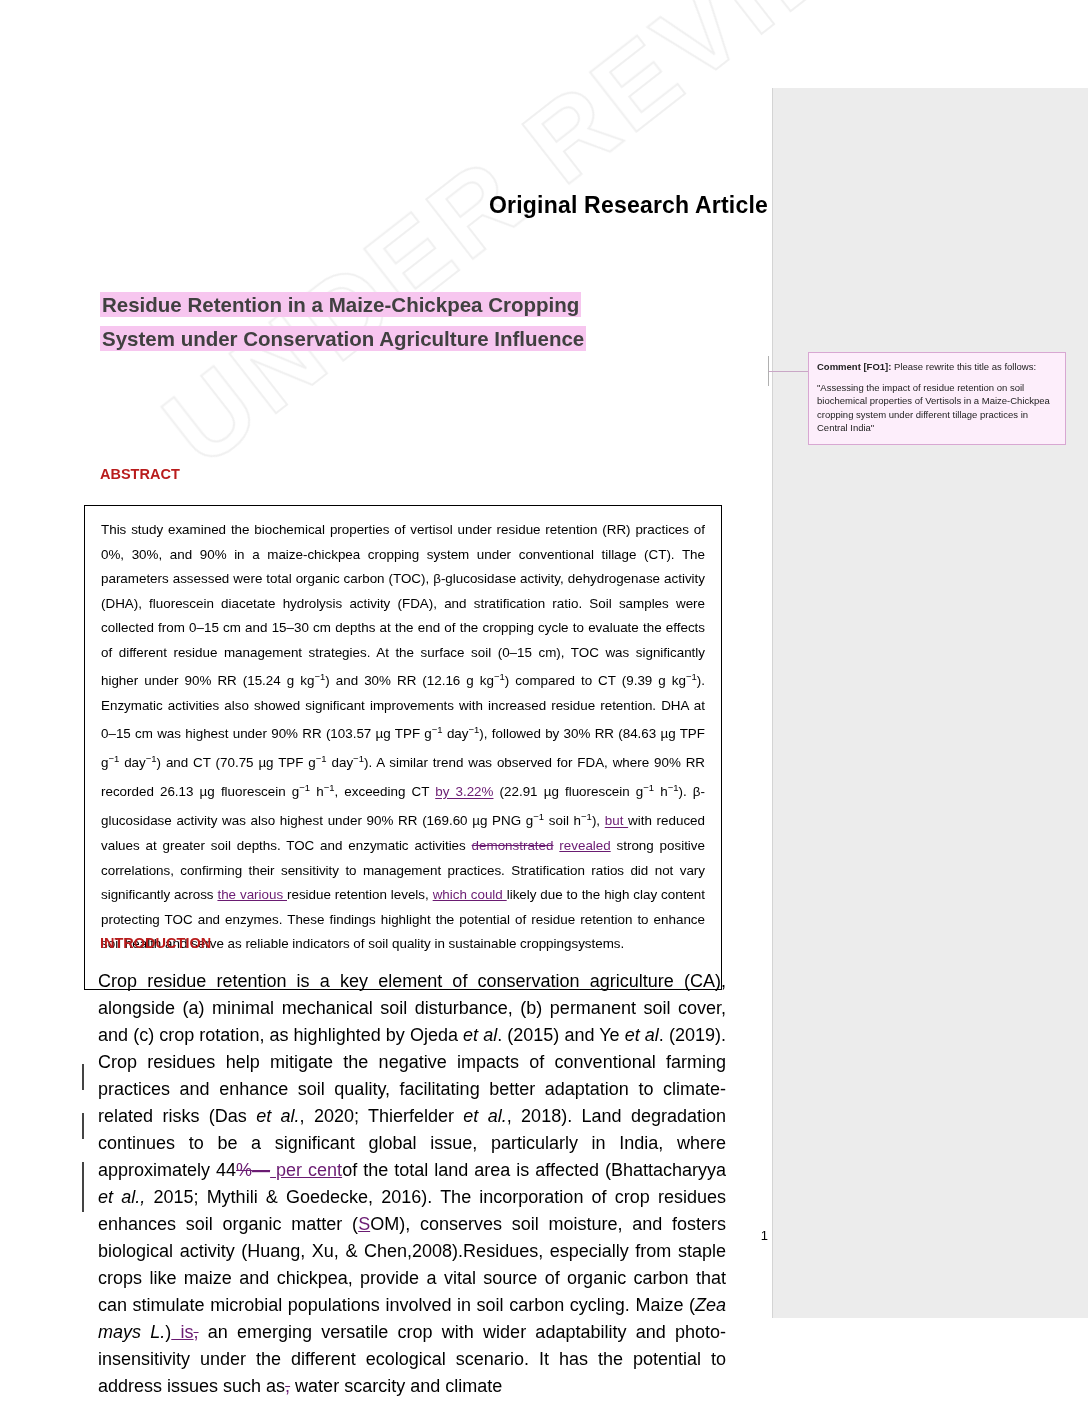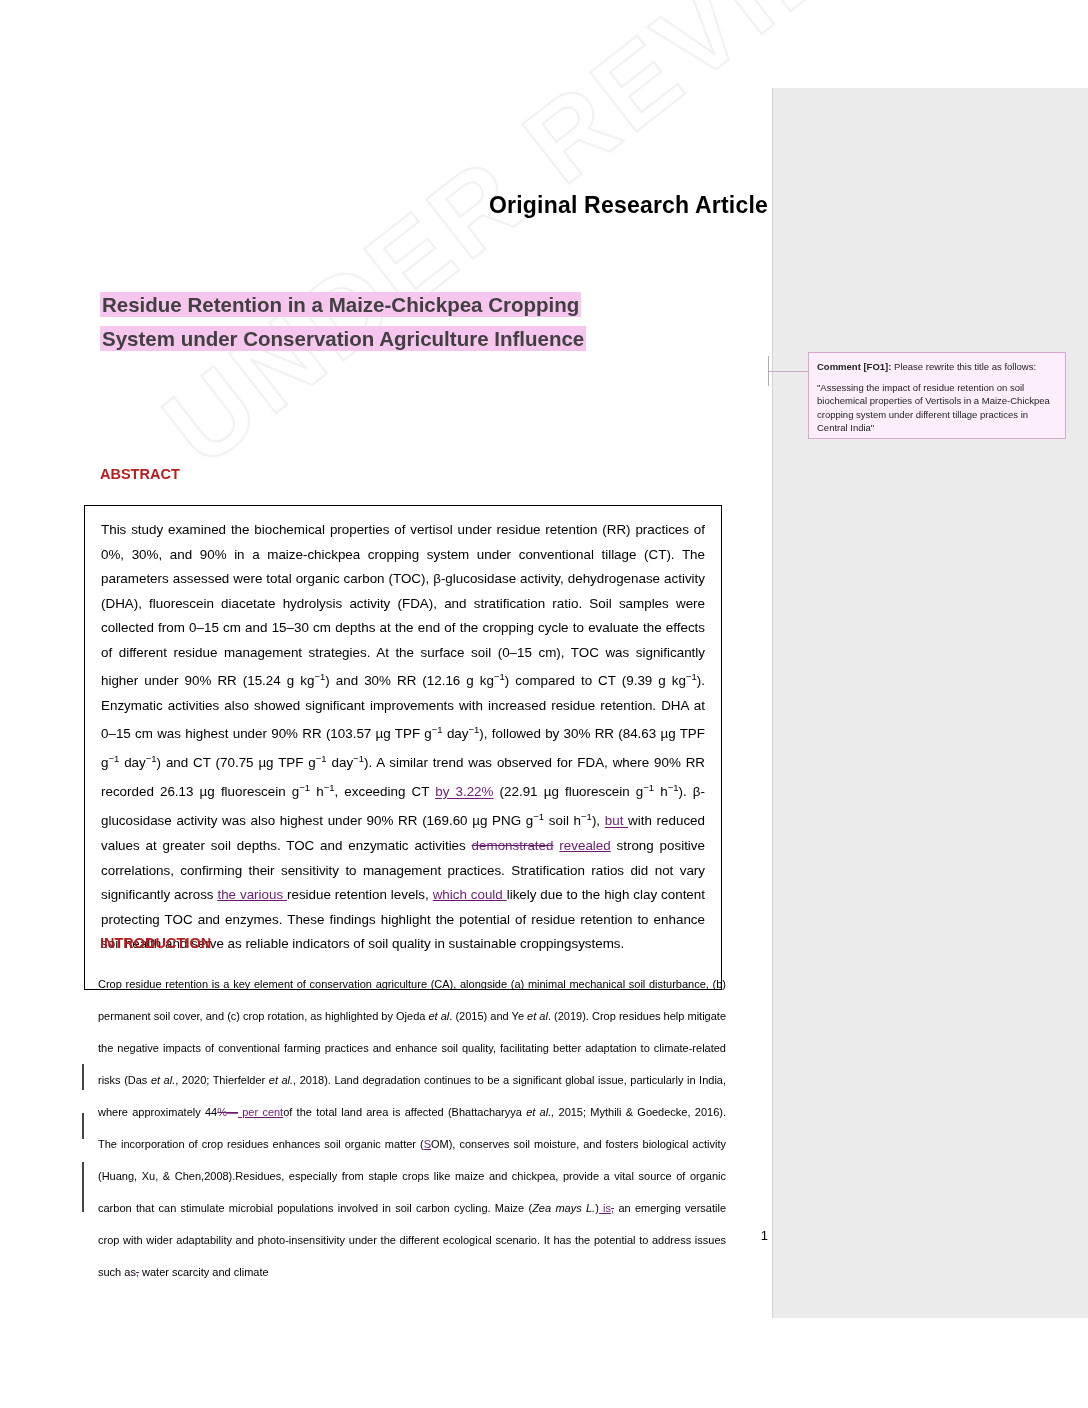--- a/index.html
+++ b/index.html
@@ -80,21 +80,21 @@
     background: #c9a7c6;
   }
 
   .comment-box {
     position: absolute;
     left: 808px;
     top: 352px;
     width: 258px;
     background: #fdeefb;
     border: 1px solid #d8a7d2;
-    padding: 7px 8px 3px 8px;
+    padding: 7px 8px 9px 8px;
     box-sizing: border-box;
     font-size: 9.5px;
     line-height: 13.5px;
     color: #222;
   }
   .comment-box .chead { font-weight: bold; }
   .comment-box .cbody { margin-top: 7px; }
 
   .section-label {
     position: absolute;
@@ -130,22 +130,22 @@
     font-size: 13px;
     font-style: italic;
     color: #000;
   }
 
   .intro-body {
     position: absolute;
     left: 98px;
     top: 968px;
     width: 628px;
-    font-size: 11px;
-    line-height: 32px;
+    font-size: 18px;
+    line-height: 27px;
     text-align: justify;
     color: #000;
   }
   .intro-body p { margin: 0; }
 
   .ins { color: #6a1b72; text-decoration: underline; }
   .del { color: #6a1b72; text-decoration: line-through; }
   .ital { font-style: italic; }
   .sup { font-size: 9.5px; vertical-align: super; }
 

